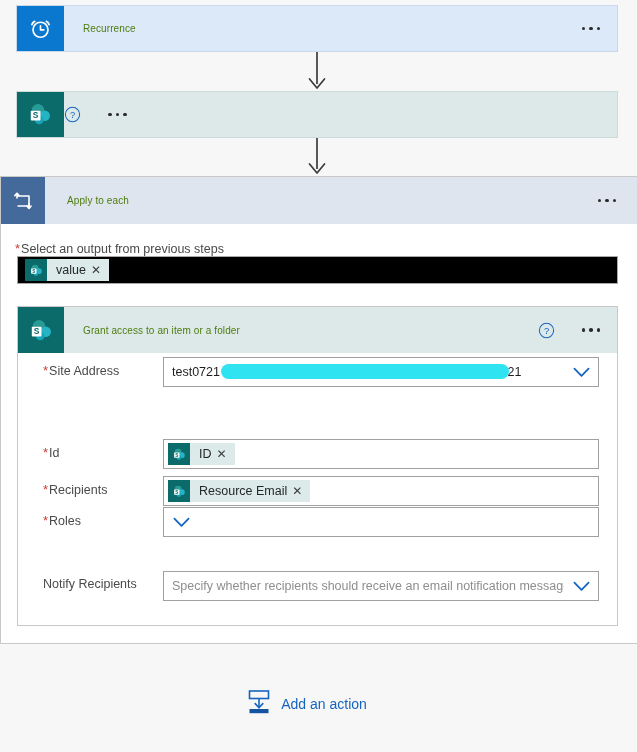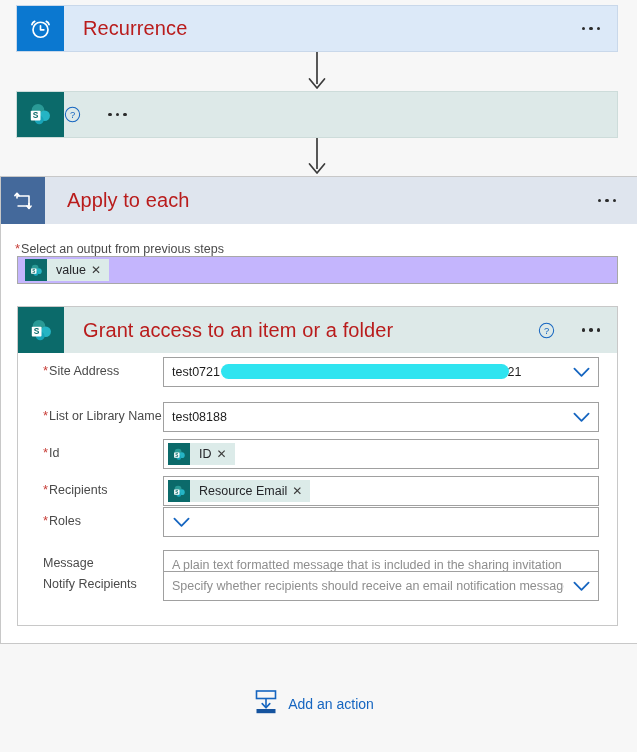--- a/index.html
+++ b/index.html
@@ -35,22 +35,22 @@
     height: 100%;
     flex: 0 0 47px;
     display: flex;
     align-items: center;
     justify-content: center;
     box-sizing: border-box;
   }
   .card-title {
     flex: 1 1 auto;
     padding-left: 19px;
-    font-size: 20px;
-    color: #b91c1c;
+    font-size: 10px;
+    color: #4d7c0f;
     letter-spacing: .1px;
     white-space: nowrap;
   }
   .hdr-actions {
     display: flex;
     align-items: center;
     flex: 0 0 auto;
     padding-right: 14px;
   }
   .help-icon {
@@ -132,21 +132,21 @@
     font-size: 13px;
     margin-right: 1px;
   }
 
   
   #select-output-label { left: 15px; top: 241px; }
   #select-output-box {
     position: absolute;
     left: 17px; top: 256px; width: 601px; height: 28px;
     border: 1px solid #a8a8a8;
-    background: #c4b5fd;
+    background: #000000;
     box-sizing: border-box;
     display: flex;
     align-items: center;
     padding-left: 7px;
   }
 
   
   .token {
     display: inline-flex;
     align-items: center;
@@ -248,21 +248,21 @@
     width: 288px;
     height: 15px;
     background: #2fe4f0;
     border-radius: 9px;
     pointer-events: none;
   }
 
   
   #add-action {
     position: absolute;
-    left: 7px; top: 688px; width: 613px;
+    left: 0; top: 688px; width: 613px;
     display: flex;
     align-items: center;
     justify-content: center;
     gap: 9px;
     cursor: pointer;
   }
   #add-action .label {
     color: #1565c0;
     font-size: 14px;
   }
@@ -404,33 +404,20 @@
       <span class="value">test0721 - https://xxxxxx-548128.sharepoint.com/sites/test0721</span>
       <span class="redaction"></span>
       <span class="chev">
         <svg width="17" height="11" viewBox="0 0 18 11" aria-hidden="true">
           <path d="M1.5 1.5 L9 9 L16.5 1.5" fill="none" stroke="#1565c0" stroke-width="1.9" stroke-linecap="round" stroke-linejoin="round"></path>
         </svg>
       </span>
     </div>
   </div>
 
-  <div class="form-row" style="top:95px;">
-    <div class="lbl">
-      <span class="req-star">*</span><span>List or Library Name</span>
-    </div>
-    <div class="control">
-      <span class="value">test08188</span>
-      <span class="chev">
-        <svg width="17" height="11" viewBox="0 0 18 11" aria-hidden="true">
-          <path d="M1.5 1.5 L9 9 L16.5 1.5" fill="none" stroke="#1565c0" stroke-width="1.9" stroke-linecap="round" stroke-linejoin="round"></path>
-        </svg>
-      </span>
-    </div>
-  </div>
 
   <div class="form-row" style="top:132px;">
     <div class="lbl">
       <span class="req-star">*</span><span>Id</span>
     </div>
     <div class="control">
       <span class="token-wrap">
         <span class="token">
           <span class="token-ico">
             <svg width="15" height="15" viewBox="0 0 32 32" aria-hidden="true">
@@ -477,26 +464,20 @@
     </div>
     <div class="control">
       <span class="chev">
         <svg width="17" height="11" viewBox="0 0 18 11" aria-hidden="true">
           <path d="M1.5 1.5 L9 9 L16.5 1.5" fill="none" stroke="#1565c0" stroke-width="1.9" stroke-linecap="round" stroke-linejoin="round"></path>
         </svg>
       </span>
     </div>
   </div>
 
-  <div class="form-row" style="top:243px;">
-    <div class="lbl">Message</div>
-    <div class="control">
-      <span class="value placeholder">A plain text formatted message that is included in the sharing invitation</span>
-    </div>
-  </div>
 
   <div class="form-row" style="top:264px;text-decoration:underline;">
     <div class="lbl">Notify Recipients</div>
     <div class="control">
       <span class="value placeholder">Specify whether recipients should receive an email notification message</span>
       <span class="chev">
         <svg width="17" height="11" viewBox="0 0 18 11" aria-hidden="true">
           <path d="M1.5 1.5 L9 9 L16.5 1.5" fill="none" stroke="#1565c0" stroke-width="1.9" stroke-linecap="round" stroke-linejoin="round"></path>
         </svg>
       </span>

